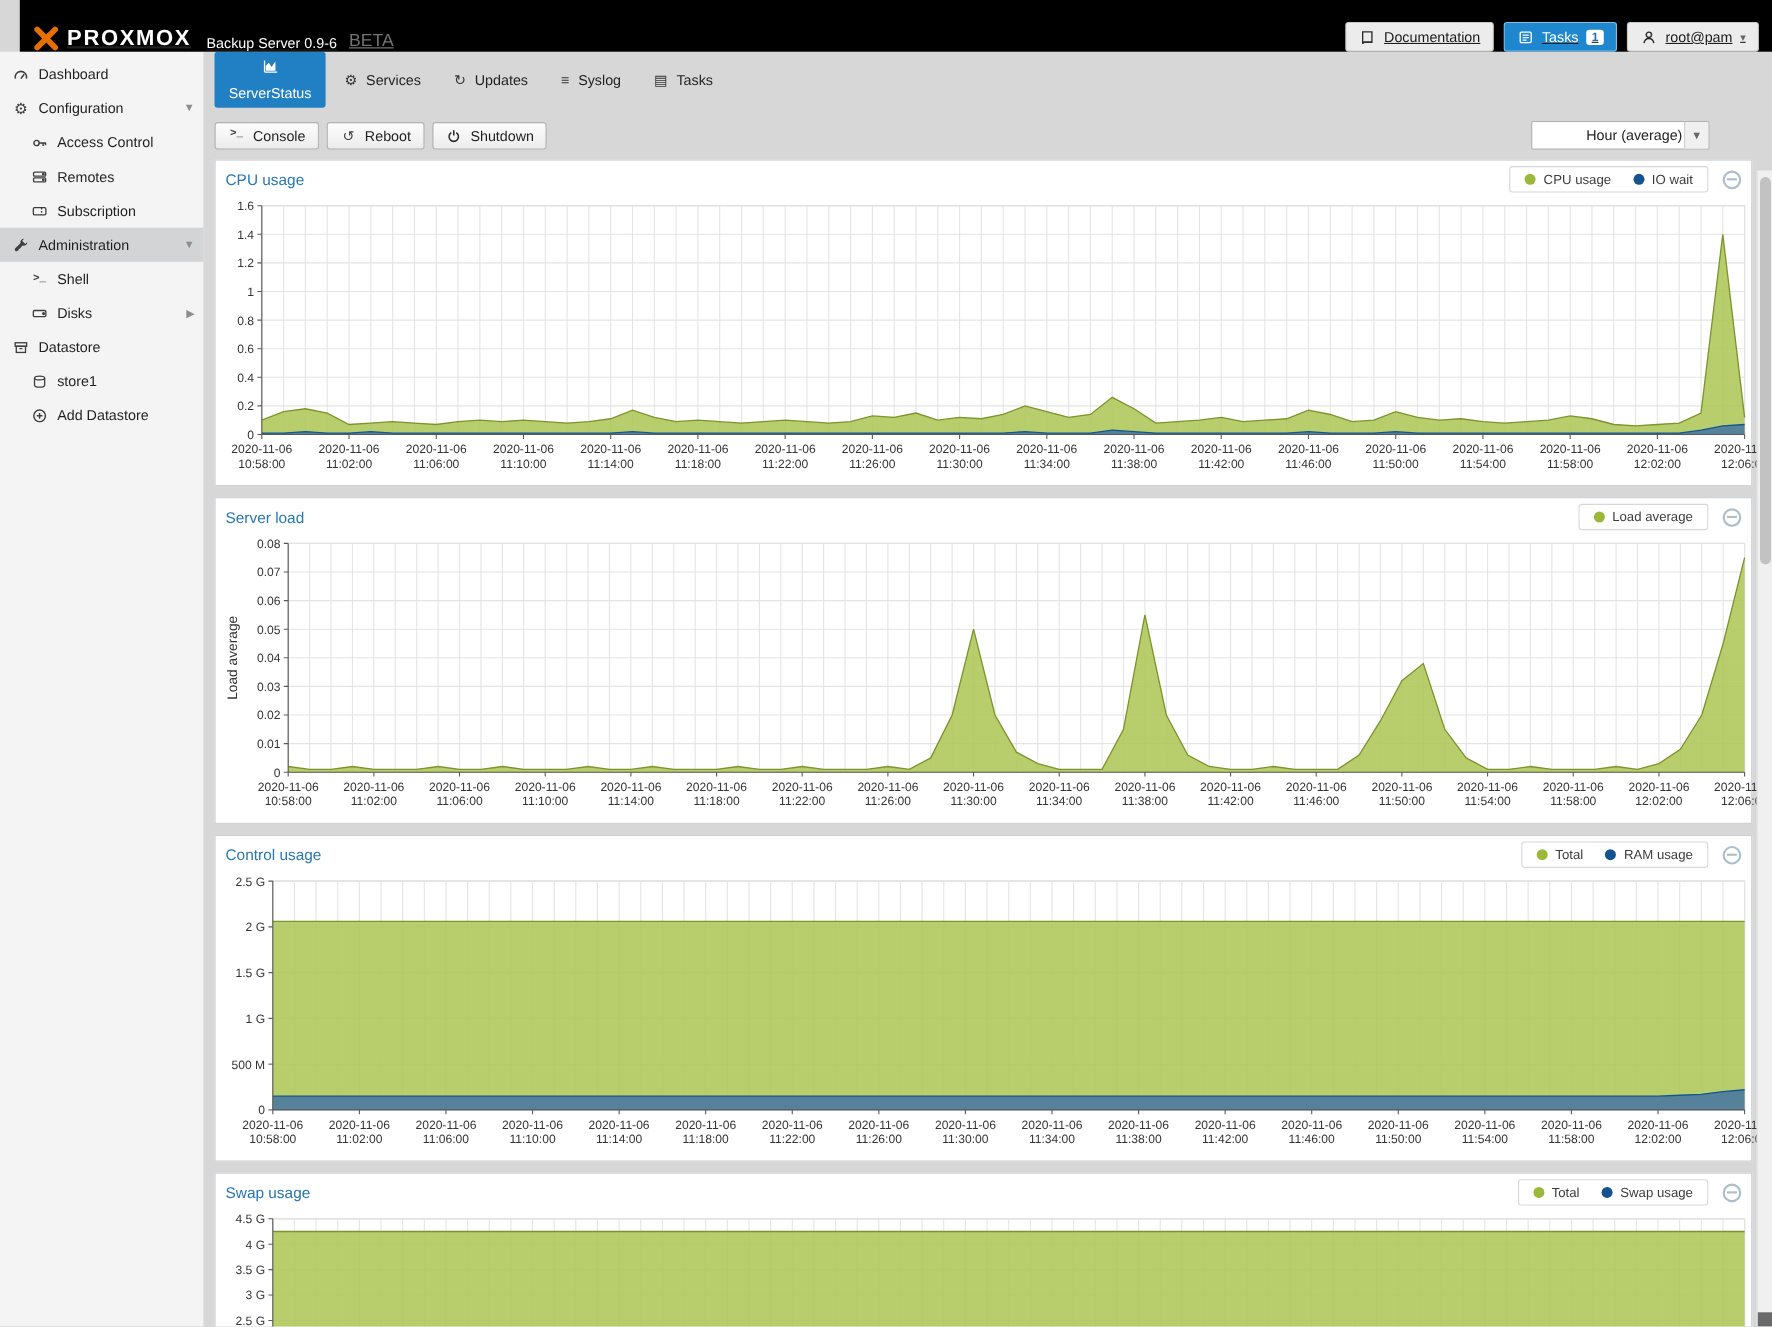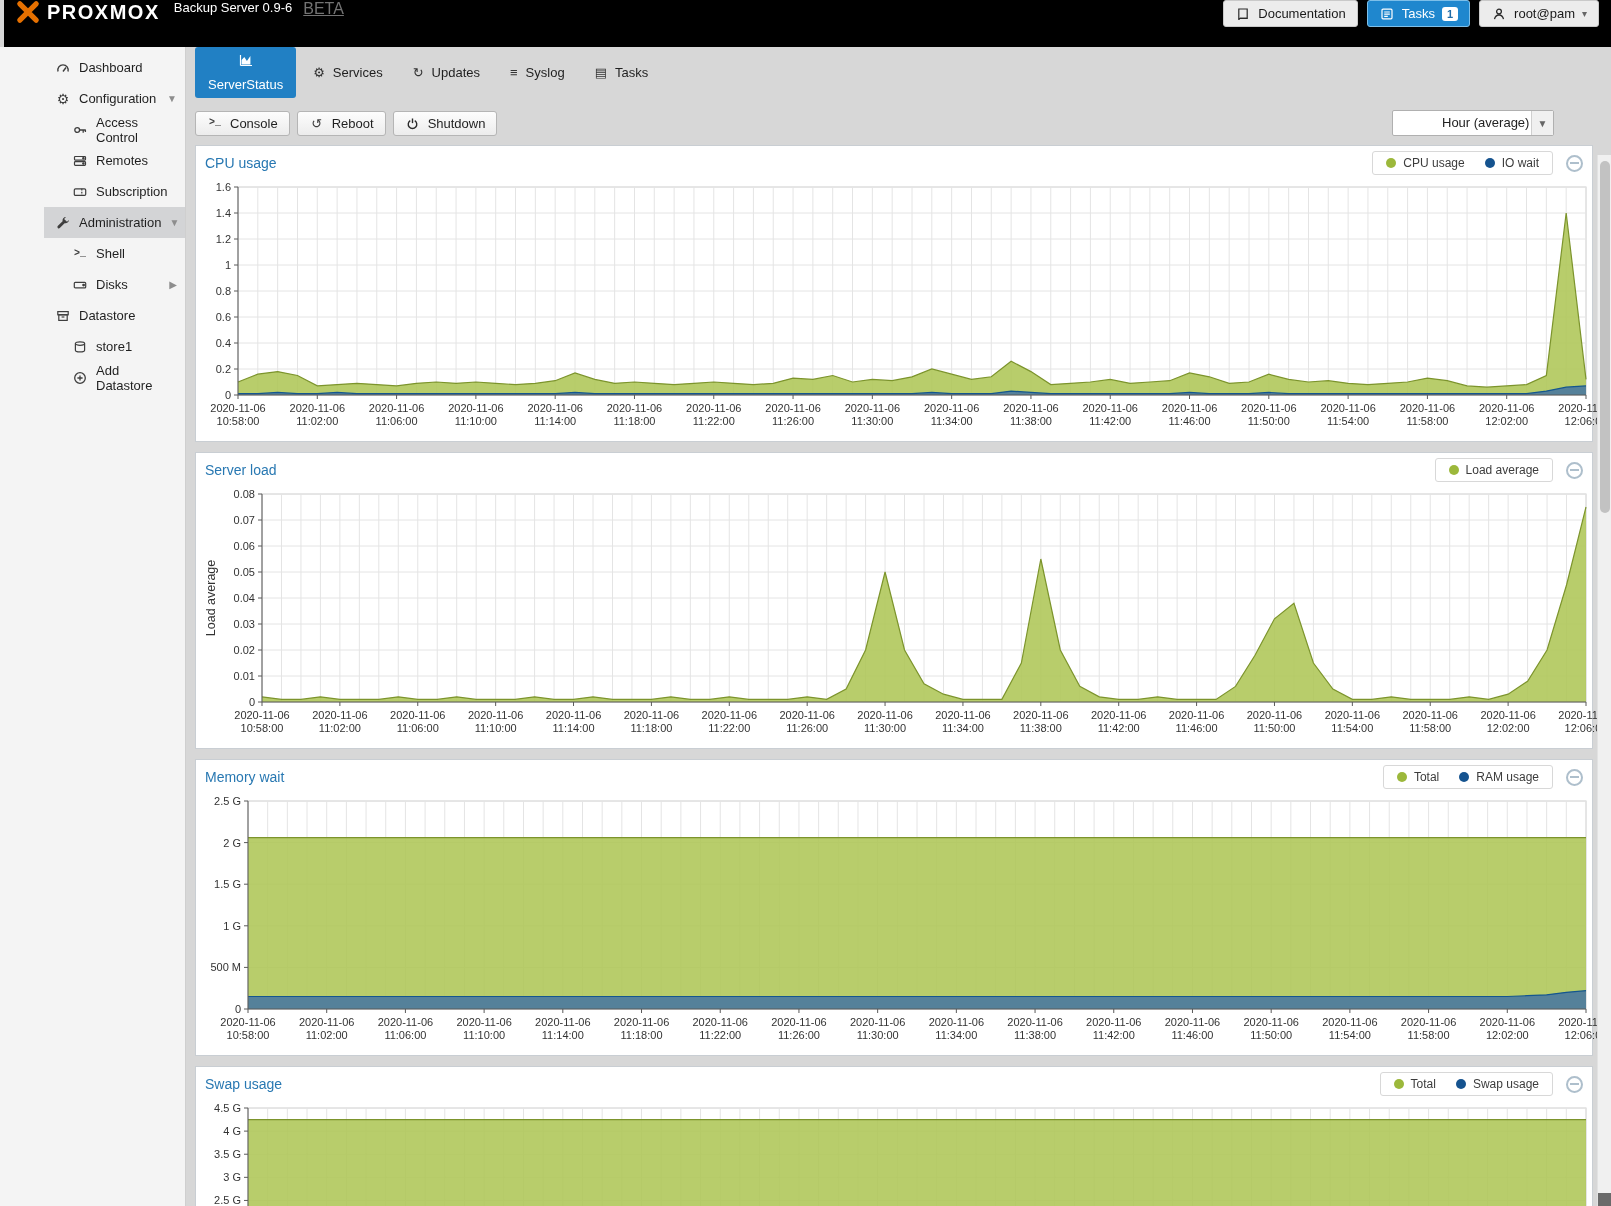--- a/index.html
+++ b/index.html
@@ -3,37 +3,37 @@
 <meta charset="utf-8">
 <style>
   * { box-sizing: border-box; }
   html,body { margin:0; padding:0; }
   body {
     width:1611px; height:1206px; overflow:hidden; position:relative;
     font-family:"Liberation Sans", sans-serif; font-size:13px;
     background:#d7d7d7; color:#1f1f1f;
   }
   
-  .header { position:absolute; top:0; left:4px; right:0; height:47px; background:#000;
-    display:flex; align-items:flex-start; padding:0 12px; gap:6px; z-index:10; }
+  .header { position:absolute; top:0; left:18px; right:0; height:47px; background:#000;
+    display:flex; align-items:flex-end; padding:0 12px; gap:6px; z-index:10;text-decoration:underline; }
   .logo { display:flex; align-items:center; gap:7px; }
   .logo-text { color:#fff; font-weight:bold; font-size:20px; letter-spacing:1.5px; }
   .product { color:#fff; font-size:13px; margin-left:8px; }
   .beta { color:#737373; font-size:16px; margin-left:5px; text-decoration:underline; cursor:pointer; }
   .header-right { margin-left:auto; display:flex; gap:9px; align-items:center;padding-left:36px; }
   .hbtn { display:flex; align-items:center; gap:7px; background:#ececec; border:1px solid #c9c9c9;
     border-radius:3px; padding:4px 11px; color:#1a1a1a; cursor:pointer; height:27px; }
   .hbtn.tasks { background:#1f87ce; border:1px solid #7dbfe9; color:#fff; }
   .badge { background:#fff; color:#1f6ca8; border-radius:3px; font-size:11px; font-weight:bold; padding:1px 5px; }
   .caret-glyph { font-size:10px; color:#666; }
 
   
   .sidebar { position:absolute; top:47px; left:0; width:186px; bottom:0; background:#f4f4f4;
     border-right:1px solid #cfcfcf; padding-top:5px; }
-  .side-item { display:flex; align-items:center; gap:8px; height:31px; padding:0 8px 0 11px; cursor:pointer;margin-left:44px; }
+  .side-item { display:flex; align-items:center; gap:8px; height:31px; padding:0 8px 0 11px; cursor:pointer; }
   .side-item.lvl1 { padding-left:28px; }
   .side-item.selected { background:#d3d4d6; }
   .ic { width:16px; flex:0 0 16px; text-align:center; line-height:1; color:#3e3e3e; }
   .ic svg { display:block; margin:0 auto; }
   .mono { font-family:"Liberation Mono", monospace; font-weight:bold; font-size:10px; }
   .side-caret { margin-left:auto; color:#8d8d8d; font-size:10px; }
 
   
   .main { position:absolute; left:186px; top:47px; right:0; bottom:0; }
   .page-title { color:#2878b2; font-size:15px; padding:14px 10px 11px 9px; }
@@ -578,21 +578,21 @@
             <text x="1306.1176470588234" y="233" text-anchor="middle" font-size="11" fill="#333333"><tspan x="1306.1176470588234" dy="0">2020-11-06</tspan><tspan x="1306.1176470588234" dy="13">12:02:00</tspan></text>
             <line x1="1384" y1="216" x2="1384" y2="220" stroke="#5a5a5a"></line>
             <text x="1384" y="233" text-anchor="middle" font-size="11" fill="#333333"><tspan x="1384" dy="0">2020-11-06</tspan><tspan x="1384" dy="13">12:06:00</tspan></text>
             <text font-size="12.5" fill="#333333" text-anchor="middle" transform="translate(13 112) rotate(-90)">Load average</text>
           </svg>
         </div>
     </div>
 
     <div class="panel">
       <div class="panel-hd">
-        <span class="panel-title">Memory wait</span>
+        <span class="panel-title">Control usage</span>
         <div class="legend">
             <span class="leg-item">
               <span class="dot" style="background: rgb(156, 184, 59);"></span>
               <span>Total</span>
             </span>
             <span class="leg-item">
               <span class="dot" style="background: rgb(21, 83, 143);"></span>
               <span>RAM usage</span>
             </span>
           </div>

